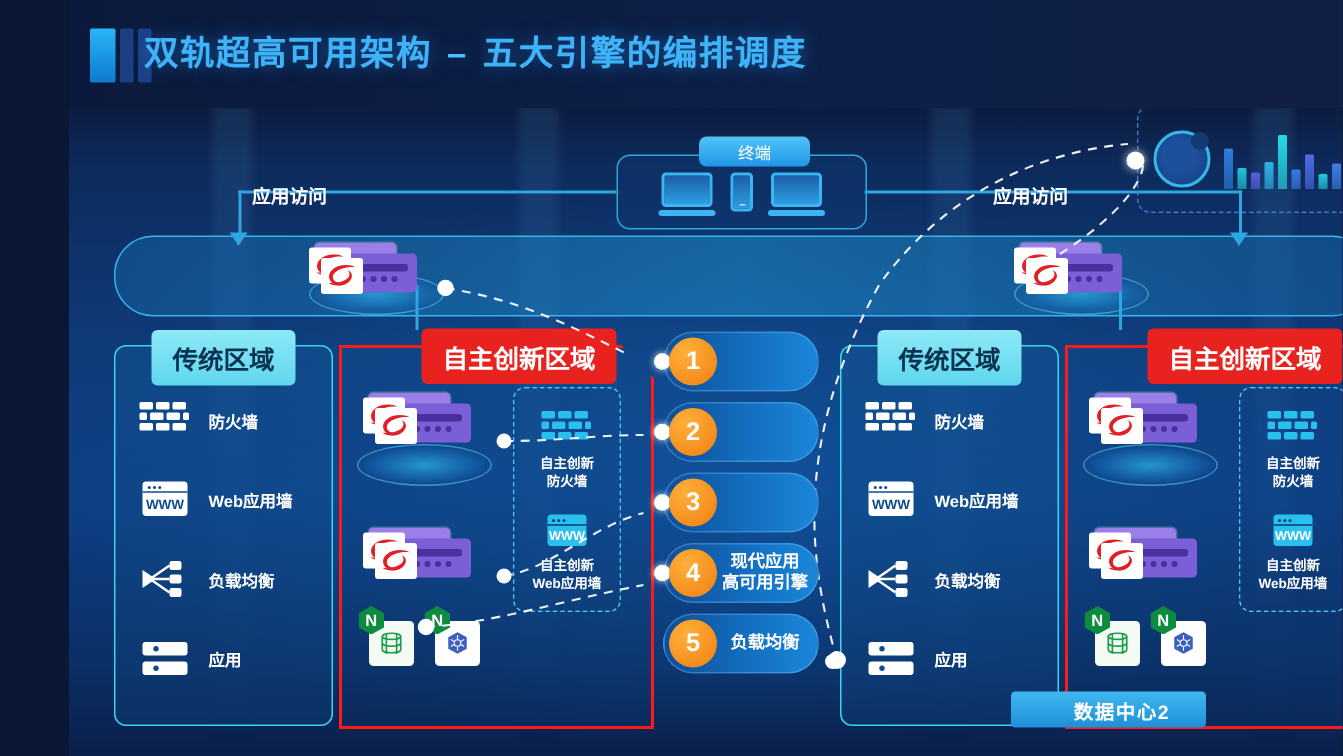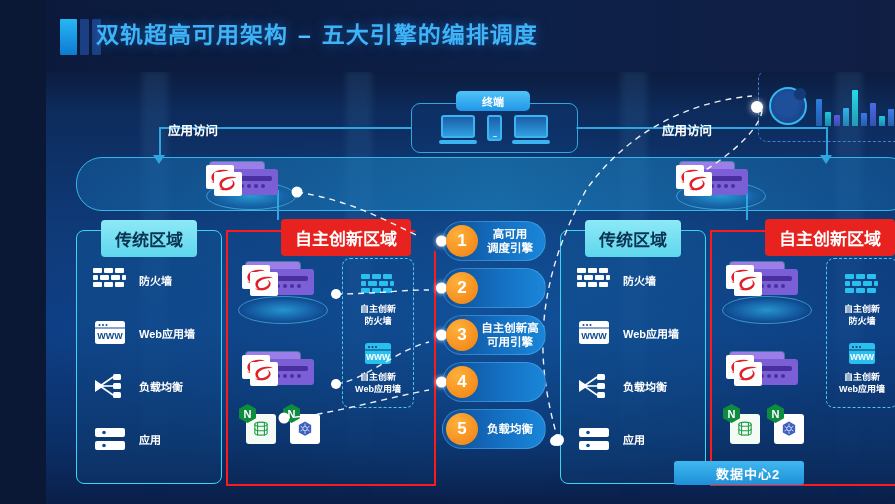--- a/index.html
+++ b/index.html
@@ -46,23 +46,23 @@
      background:#143a76}
   .bars{display:flex;align-items:flex-end;gap:3px;height:40px;flex:1}
   .bars i{display:block;width:6px;border-radius:1px 1px 0 0}
   .statdot{position:absolute;left:-8px;top:30px;width:12px;height:12px;border-radius:50%;
      background:#fff;box-shadow:0 0 6px rgba(255,255,255,.8)}
 
   
   .termbox{position:absolute;left:365px;top:103px;width:165px;height:48px;
      border:1.5px solid #2fa8e0;border-radius:9px;background:rgba(14,56,112,.45);
      display:flex;align-items:center;justify-content:center;gap:12px;z-index:6}
-  .termlabel{position:absolute;left:410px;top:91px;width:74px;height:20px;border-radius:5px;
+  .termlabel{position:absolute;left:420px;top:91px;width:74px;height:20px;border-radius:5px;
      background:linear-gradient(180deg,#4fc3f7,#2196e8);display:flex;align-items:center;justify-content:center;
-     font-size:11px;font-weight:bold;color:#fff;z-index:7}
+     font-size:11px;font-weight:normal;color:#fff;z-index:7}
   .laptop{width:34px;height:26px;position:relative}
   .laptop .scr{width:30px;height:19px;border:2px solid #3bb4f2;border-radius:3px;
      background:linear-gradient(180deg,#1b5ea8,#2f9fe0);margin:0 auto}
   .laptop .base{width:38px;height:4px;border-radius:2px;background:#3bb4f2;margin:2px auto 0;margin-left:-2px}
   .phone{width:11px;height:22px;border:2px solid #3bb4f2;border-radius:3px;
      background:linear-gradient(180deg,#1b5ea8,#2f9fe0);position:relative}
   .phone::after{content:"";position:absolute;left:50%;bottom:2px;transform:translateX(-50%);
      width:4px;height:1.5px;background:#bfe6ff;border-radius:1px}
 
   
@@ -612,34 +612,33 @@
         </svg>
         <div class="nbadge">N</div>
       </div>
       <div class="dclabel" style="left: 120px; top: 243px; width: 112px; padding-left: 18px;">数据中心2</div>
     </div>
 
   <div class="engines" id="engines">
       <div class="eng">
         <div class="knob"></div>
         <div class="num">1</div>
-        <div class="etxt">高可用<br>调度引擎</div>
       </div>
       <div class="eng">
         <div class="knob"></div>
         <div class="num">2</div>
       </div>
       <div class="eng">
         <div class="knob"></div>
         <div class="num">3</div>
-        <div class="etxt">自主创新高<br>可用引擎</div>
       </div>
       <div class="eng">
         <div class="knob"></div>
         <div class="num">4</div>
+        <div class="etxt">现代应用<br>高可用引擎</div>
       </div>
       <div class="eng">
         <div class="num">5</div>
         <div class="etxt">负载均衡</div>
       </div>
     </div>
 
   <svg class="overlay">
     <g stroke="#ffffff" stroke-width="1.4" fill="none" stroke-dasharray="6 5" opacity=".92">
       <path d="M251 192 C300 200, 330 215, 372 236"></path>

